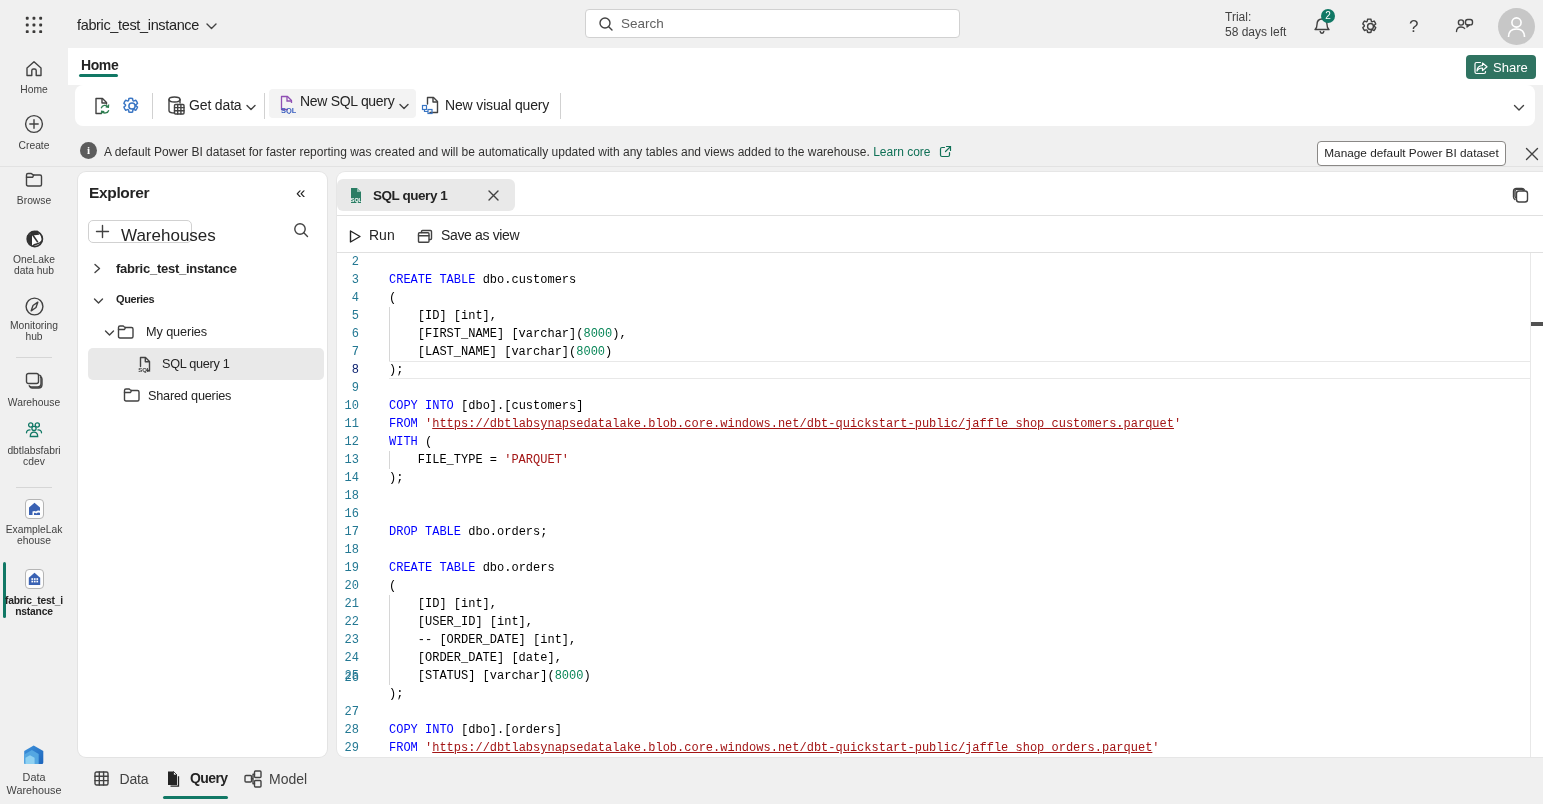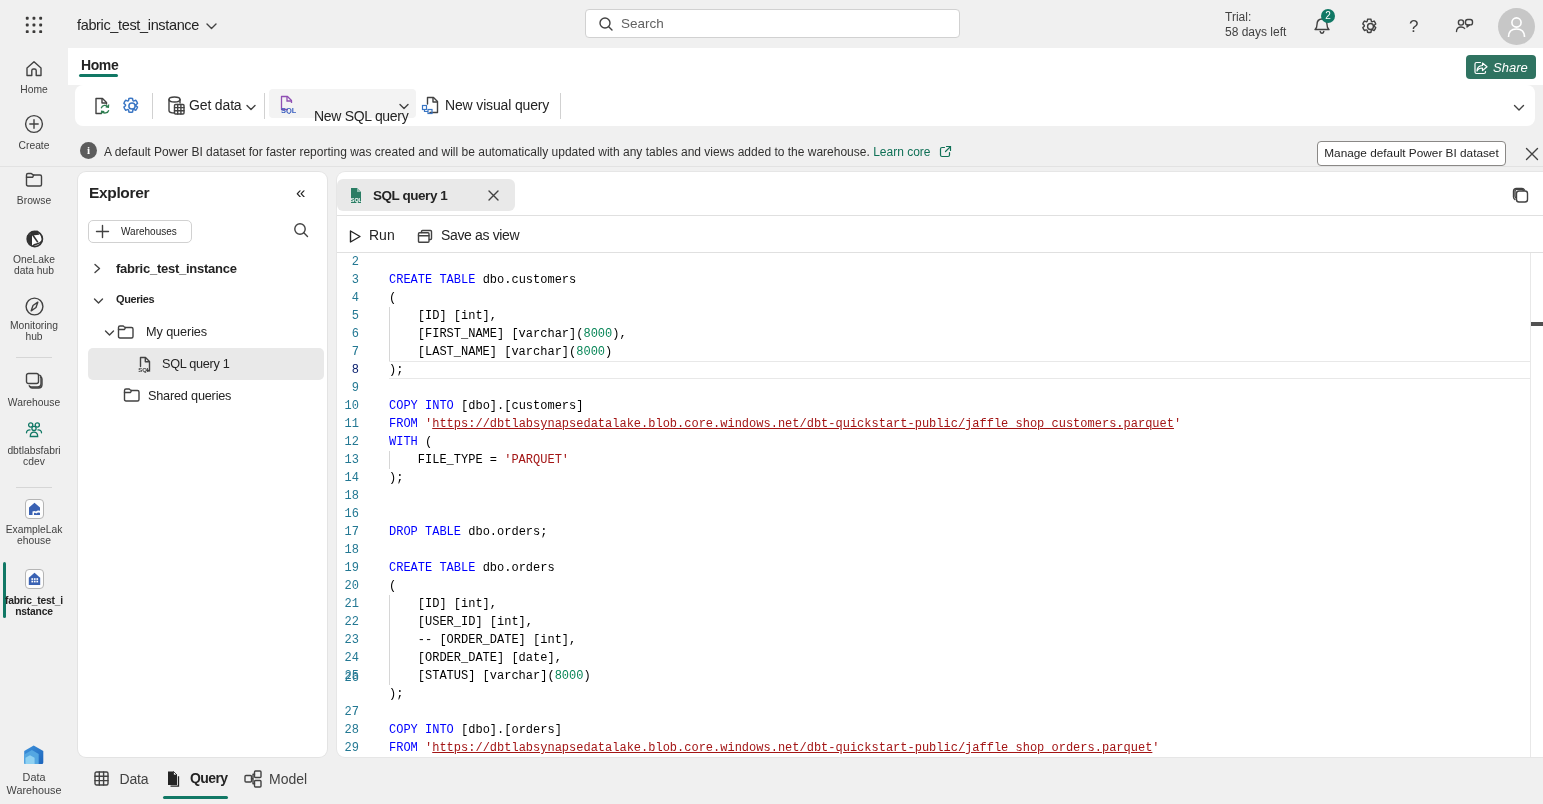--- a/index.html
+++ b/index.html
@@ -69,21 +69,21 @@
 
 <div class="abs" style="left:68px;top:48px;width:1475px;height:37px;background:#fff;"></div>
 <div class="abs" style="left:81px;top:57px;font-size:14px;font-weight:700;letter-spacing:-0.4px;color:#242424;">Home</div>
 <div class="abs" style="left:79px;top:74px;width:39px;height:3px;border-radius:2px;background:#117865;"></div>
 
 <div class="abs" style="left:1466px;top:55px;width:70px;height:24px;border-radius:4px;background:#2f7361;"></div>
 <svg class="abs" style="left:1473px;top:60px" width="16" height="15">
   <path d="M9.5 5.5 L9.5 3 L14 6.8 L9.5 10.6 L9.5 8 C6.5 8 5 9 4 11 C4 7.5 6 5.8 9.5 5.5 Z" fill="none" stroke="#fff" stroke-width="1.2" stroke-linejoin="round"></path>
   <path d="M7.5 2.5 L3.5 2.5 C2.4 2.5 2 3 2 4 L2 12 C2 13 2.4 13.5 3.5 13.5 L11 13.5 C12 13.5 12.5 13 12.5 12 L12.5 11.5" fill="none" stroke="#fff" stroke-width="1.2" stroke-linecap="round"></path>
 </svg>
-<div class="abs" style="left:1493px;top:60px;font-size:13px;color:#fff;font-style:italic;">Share</div>
+<div class="abs" style="left:1493px;top:60px;font-size:13px;color:#fff;">Share</div>
 
 <div class="abs" style="left:75px;top:85px;width:1460px;height:41px;background:#fff;border-radius:8px;"></div>
 
 <svg class="abs" style="left:91px;top:95px" width="22" height="22">
   <path class="ico" d="M10.5 18.5 L5 18.5 L5 3.5 L11.5 3.5 L15.5 7.5 L15.5 9"></path>
   <path class="ico" d="M11 3.8 L11 8 L15.2 8"></path>
   <path d="M10.2 13.2 a4 4 0 0 1 7.0 -1.2 M17.6 9.5 l-0.2 2.7 -2.7 -0.4 M17.8 15.2 a4 4 0 0 1 -7.0 1.2 M10.4 18.9 l0.2 -2.7 2.7 0.4" stroke="#2c7d4f" fill="none" stroke-width="1.3"></path>
 </svg>
 
 <svg class="abs" style="left:122px;top:96px" width="20" height="20" viewBox="0 0 20 20">
@@ -103,21 +103,21 @@
     <path class="ico" d="M2 2.5 L6 6.5 L10 2.5"></path>
   </svg>
 <div class="abs" style="left:264px;top:93px;width:1px;height:26px;background:#d1d1d1;"></div>
 
 <div class="abs" style="left:269px;top:89px;width:147px;height:29px;background:#f3f3f3;border-radius:4px;"></div>
 <svg class="abs" style="left:277px;top:94px" width="19" height="20">
   <path d="M11 15.5 L4.5 15.5 L4.5 2.5 L10.5 2.5 L14.5 6.5 L14.5 9" stroke="#8f4fb3" fill="none" stroke-width="1.3" stroke-linejoin="round"></path>
   <path d="M10 2.8 L10 7 L14.2 7" stroke="#8f4fb3" fill="none" stroke-width="1.3"></path>
   <text x="4" y="18.5" font-family="Liberation Sans" font-size="7.5" font-weight="700" fill="#3b5fc0">SQL</text>
 </svg>
-<div class="abs" style="left:300px;top:108px;font-size:14px;letter-spacing:-0.3px;margin-left:14px;">New SQL query</div>
+<div class="abs" style="left:300px;top:93px;font-size:14px;letter-spacing:-0.3px;">New SQL query</div>
 <svg class="abs" style="left:398px;top:102px" width="12" height="9">
     <path class="ico" d="M2 2.5 L6 6.5 L10 2.5"></path>
   </svg>
 
 <svg class="abs" style="left:421px;top:95px" width="20" height="21">
   <path class="ico" d="M9 17.5 L16.5 17.5 L16.5 6.5 L12.5 2.5 L6.5 2.5 L6.5 9"></path>
   <path class="ico" d="M12 2.8 L12 7 L16.2 7"></path>
   <rect x="1.5" y="10.5" width="4" height="4" fill="none" stroke="#3a76c4" stroke-width="1.2"></rect>
   <rect x="7" y="14.5" width="4" height="4" fill="none" stroke="#3a76c4" stroke-width="1.2"></rect>
   <path d="M3.5 14.5 L3.5 16.5 L7 16.5" stroke="#3a76c4" fill="none" stroke-width="1.2"></path>
@@ -230,21 +230,21 @@
 </svg>
 <div class="rlab" style="top:770.5px;line-height:13.2px;font-size:10.8px;">Data<br>Warehouse</div>
 
 <div class="abs" style="left:78px;top:172px;width:249px;height:585px;background:#fff;border-radius:8px;box-shadow:0 0 0 1px rgba(0,0,0,0.05);"></div>
 <div class="abs" style="left:89px;top:184px;font-size:15.5px;font-weight:700;letter-spacing:-0.35px;color:#242424;">Explorer</div>
 <div class="abs" style="left:296px;top:183px;font-size:17px;color:#242424;">«</div>
 <div class="abs" style="left:88px;top:220px;width:104px;height:23px;border:1px solid #d1d1d1;border-radius:5px;background:#fff;"></div>
 <svg class="abs" style="left:95px;top:224px" width="15" height="15">
     <path class="ico" d="M7.5 1.5 L7.5 13.5 M1.5 7.5 L13.5 7.5"></path>
   </svg>
-<div class="abs" style="left:121px;top:226px;font-size:10px;color:#242424;">Warehouses</div>
+<div class="abs" style="left:121px;top:226px;font-size:17px;color:#242424;">Warehouses</div>
 <svg class="abs" style="left:293px;top:222px" width="17" height="17">
     <circle class="ico" cx="7" cy="7" r="5.2"></circle>
     <path class="ico" d="M10.8 10.8 L14.5 14.5"></path>
   </svg>
 
 <svg class="abs" style="left:92px;top:263px" width="10" height="11">
     <path class="ico" d="M3 1.5 L7.5 5.5 L3 9.5"></path>
   </svg>
 <div class="abs" style="left:116px;top:261px;font-size:13px;font-weight:700;letter-spacing:-0.25px;">fabric_test_instance</div>
 <svg class="abs" style="left:93px;top:296px" width="11" height="10">

